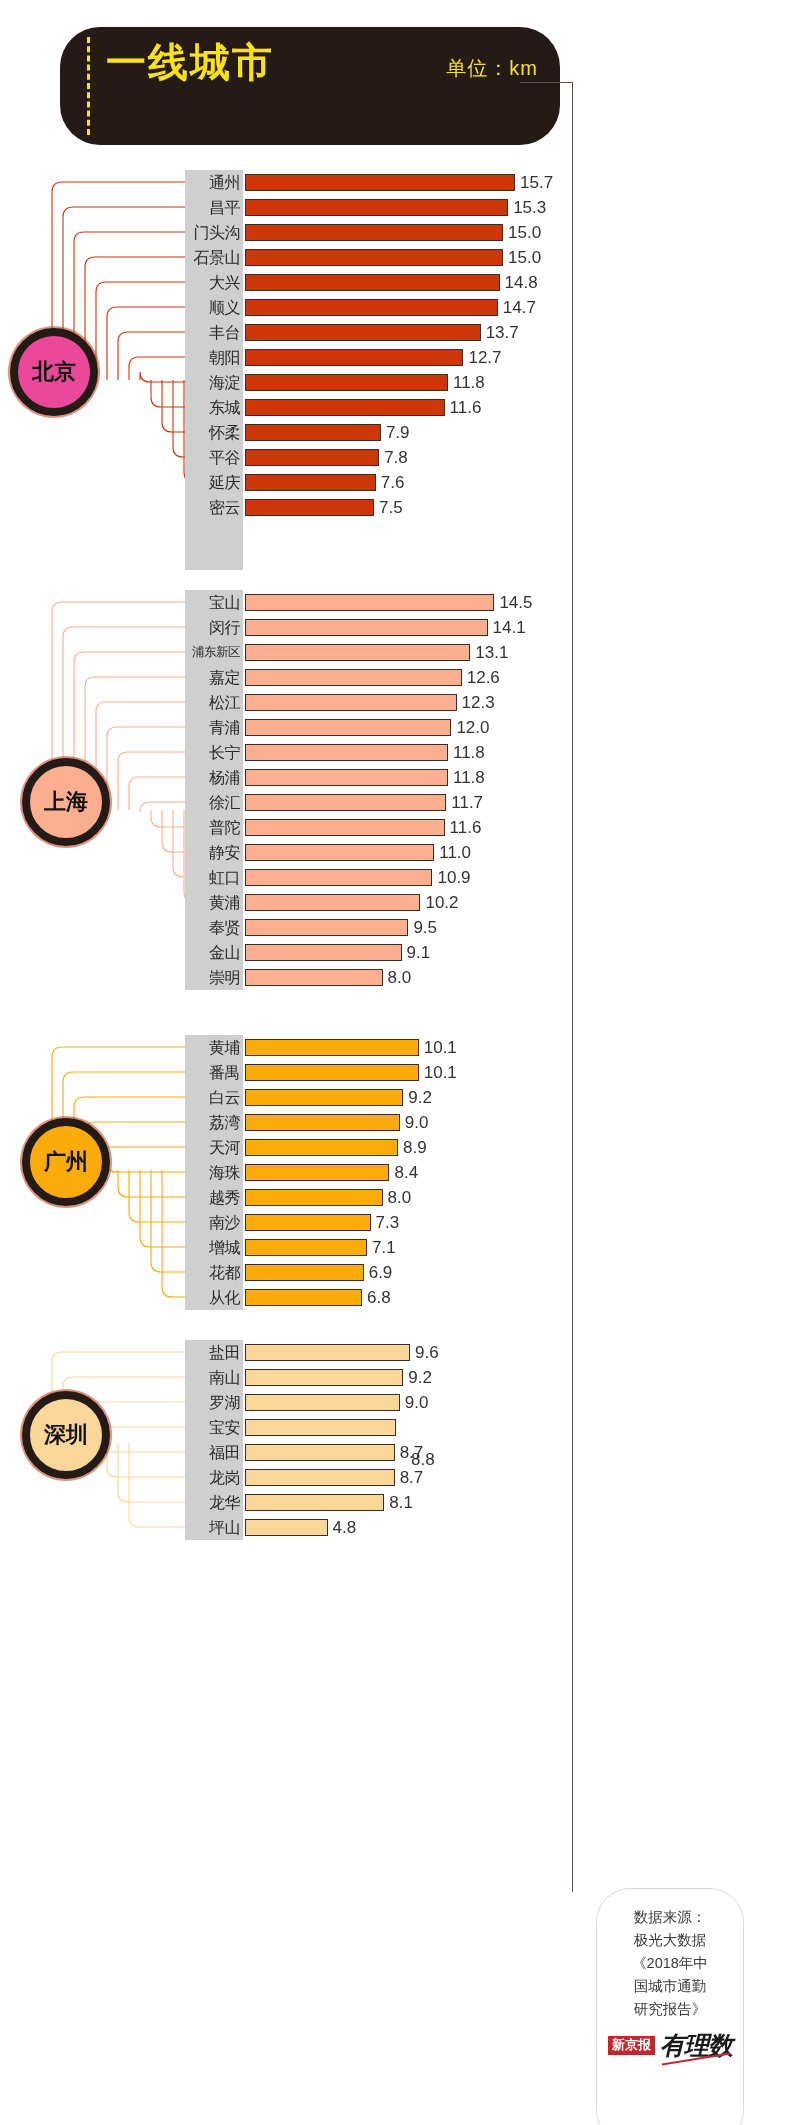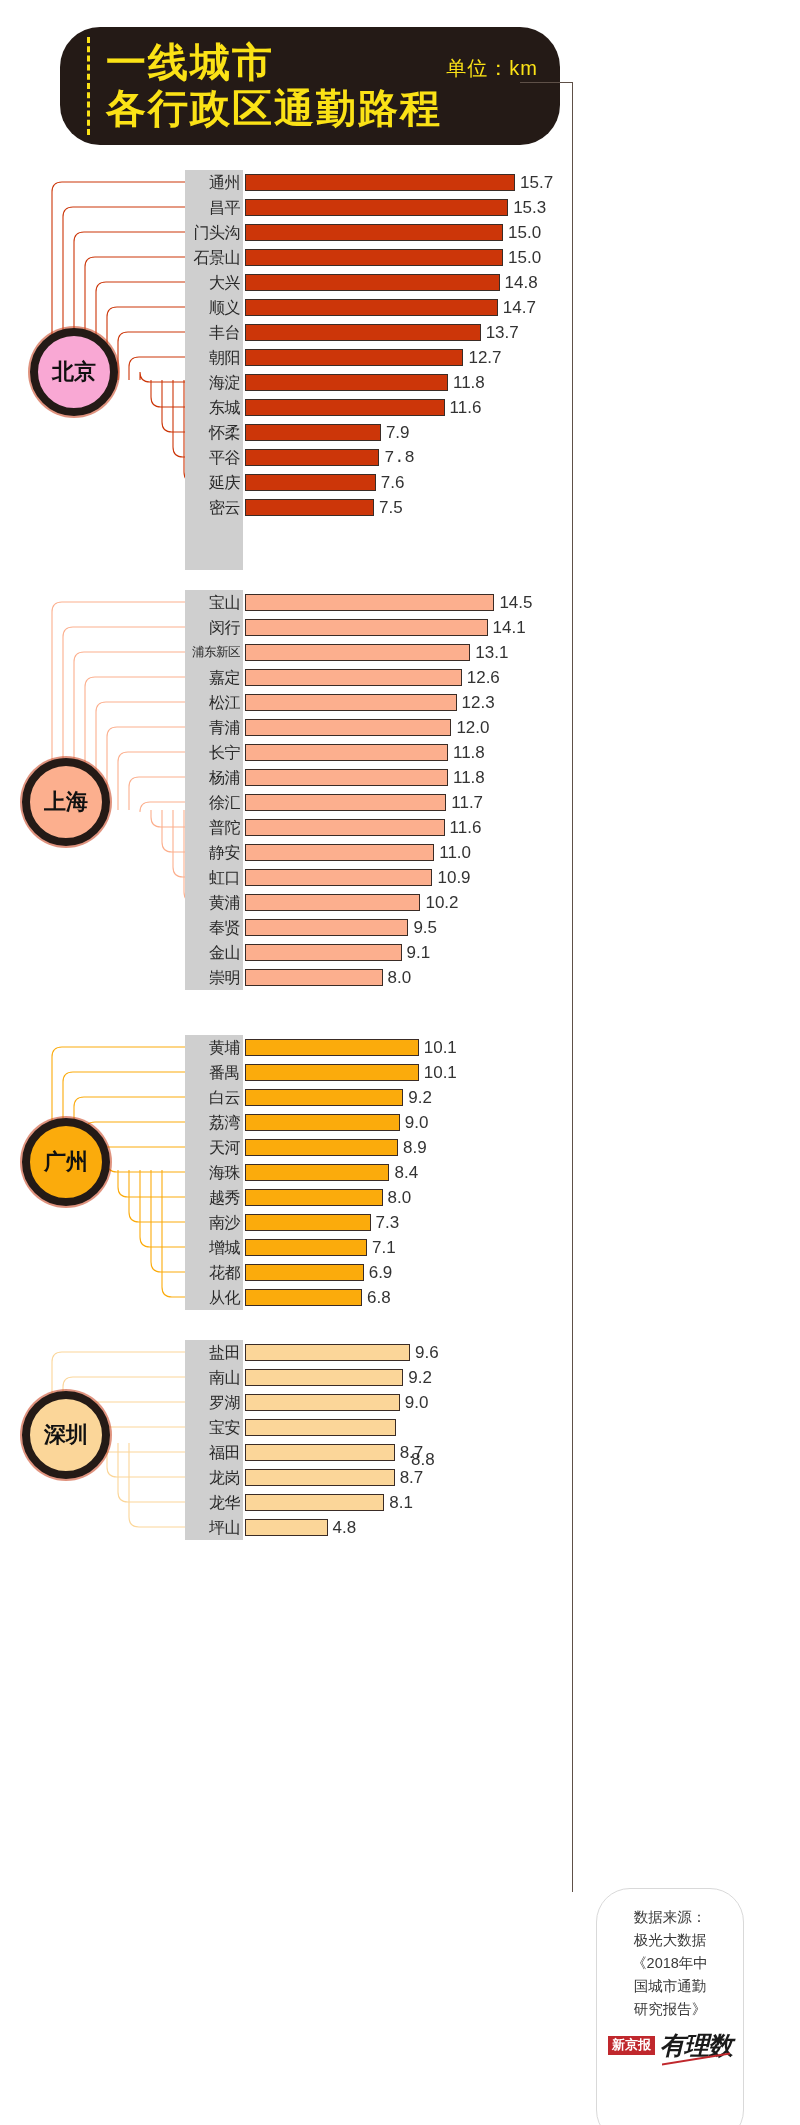--- a/index.html
+++ b/index.html
@@ -198,21 +198,20 @@
   }
 </style>
 </head>
 <body>
 
 <div class="header-wrap">
   <div class="header-plate"></div>
   <div class="header-dash"></div>
   <div class="header-titles">
     <div class="title-line">一线城市</div>
-    <div class="title-line">各行政区通勤路程</div>
   </div>
   <div class="header-unit">单位：km</div>
 </div>
 <div class="hairline-h"></div>
 <div class="hairline-v"></div>
 
 <div id="chart-root">
     <div class="city-block" style="top: 170px;">
       <svg width="250" height="460" class="connectors" style="top: -10px;">
         <path d="M 52 220 L 52 32 Q 52 22 62 22 L 185 22" fill="none" stroke="#cc3609" stroke-width="1.1"></path>
@@ -225,21 +224,21 @@
         <path d="M 129 220 L 129 207 Q 129 197 139 197 L 185 197" fill="none" stroke="#cc3609" stroke-width="1.1"></path>
         <path d="M 140 220 L 140 212 Q 140 222 150 222 L 185 222" fill="none" stroke="#cc3609" stroke-width="1.1"></path>
         <path d="M 151 220 L 151 237 Q 151 247 161 247 L 185 247" fill="none" stroke="#cc3609" stroke-width="1.1"></path>
         <path d="M 162 220 L 162 262 Q 162 272 172 272 L 185 272" fill="none" stroke="#cc3609" stroke-width="1.1"></path>
         <path d="M 173 220 L 173 287 Q 173 297 183 297 L 185 297" fill="none" stroke="#cc3609" stroke-width="1.1"></path>
         <path d="M 184 220 L 184 312 Q 184 322 194 322 L 185 322" fill="none" stroke="#cc3609" stroke-width="1.1"></path>
         <path d="M 195 220 L 195 337 Q 195 347 205 347 L 185 347" fill="none" stroke="#cc3609" stroke-width="1.1"></path>
         <path d="M 206 220 L 206 362 Q 206 372 216 372 L 185 372" fill="none" stroke="#cc3609" stroke-width="1.1"></path>
         <path d="M 217 220 L 217 387 Q 217 397 227 397 L 185 397" fill="none" stroke="#cc3609" stroke-width="1.1"></path>
       </svg>
-      <div class="bubble" style="left: 30px; top: 158px; background: #f9a8d4;">北京</div>
+      <div class="bubble" style="left: 10px; top: 158px; background: #ec4899;">北京</div>
       <div class="namecol" style="height: 400px;"></div>
       <div class="rows" style="width: 600px;">
         <div class="row">
           <div class="row-name">通州</div>
           <div class="bar" style="width: 270.04px; background: rgb(204, 54, 9);"></div>
           <div class="row-val" style="left: 335.04px;">15.7</div>
         </div>
         <div class="row">
           <div class="row-name">昌平</div>
           <div class="bar" style="width: 263.16px; background: rgb(204, 54, 9);"></div>
@@ -286,21 +285,21 @@
           <div class="row-val" style="left: 264.52px;">11.6</div>
         </div>
         <div class="row">
           <div class="row-name">怀柔</div>
           <div class="bar" style="width: 135.88px; background: rgb(204, 54, 9);"></div>
           <div class="row-val" style="left: 200.88px;">7.9</div>
         </div>
         <div class="row">
           <div class="row-name">平谷</div>
           <div class="bar" style="width: 134.16px; background: rgb(204, 54, 9);"></div>
-          <div class="row-val" style="left: 199.16px; font-family: Liberation Mono, monospace;">7.8</div>
+          <div class="row-val" style="left: 199.16px;">7.8</div>
         </div>
         <div class="row">
           <div class="row-name">延庆</div>
           <div class="bar" style="width: 130.72px; background: rgb(204, 54, 9);"></div>
           <div class="row-val" style="left: 195.72px;">7.6</div>
         </div>
         <div class="row">
           <div class="row-name">密云</div>
           <div class="bar" style="width: 129px; background: rgb(204, 54, 9);"></div>
           <div class="row-val" style="left: 194px;">7.5</div>

